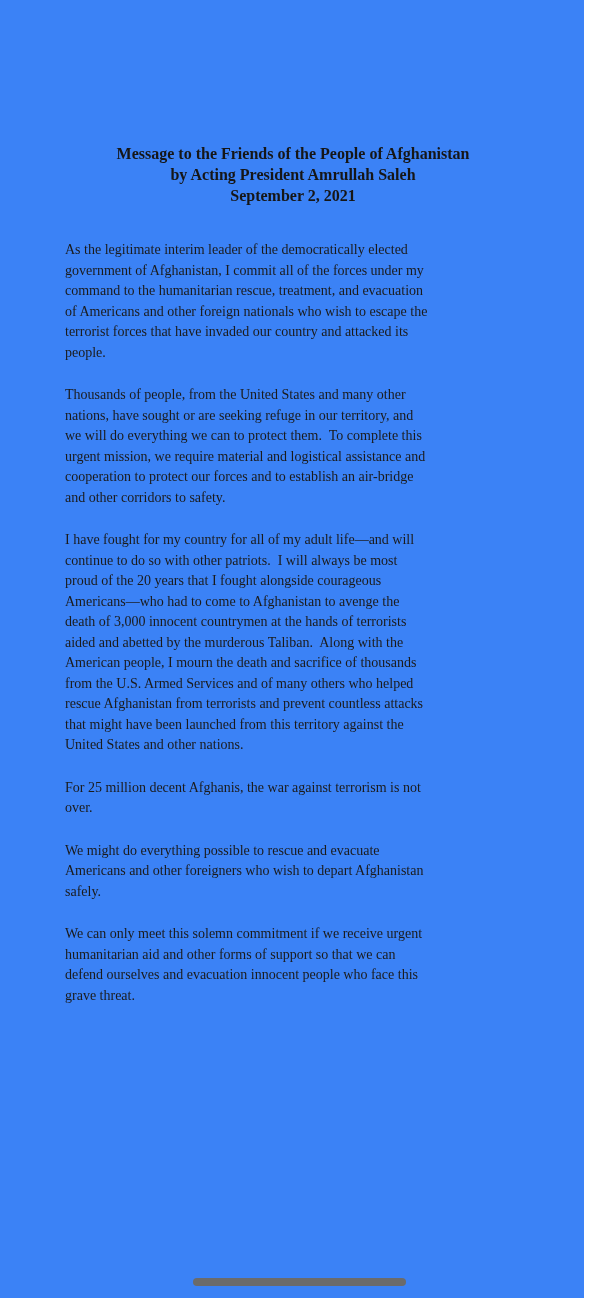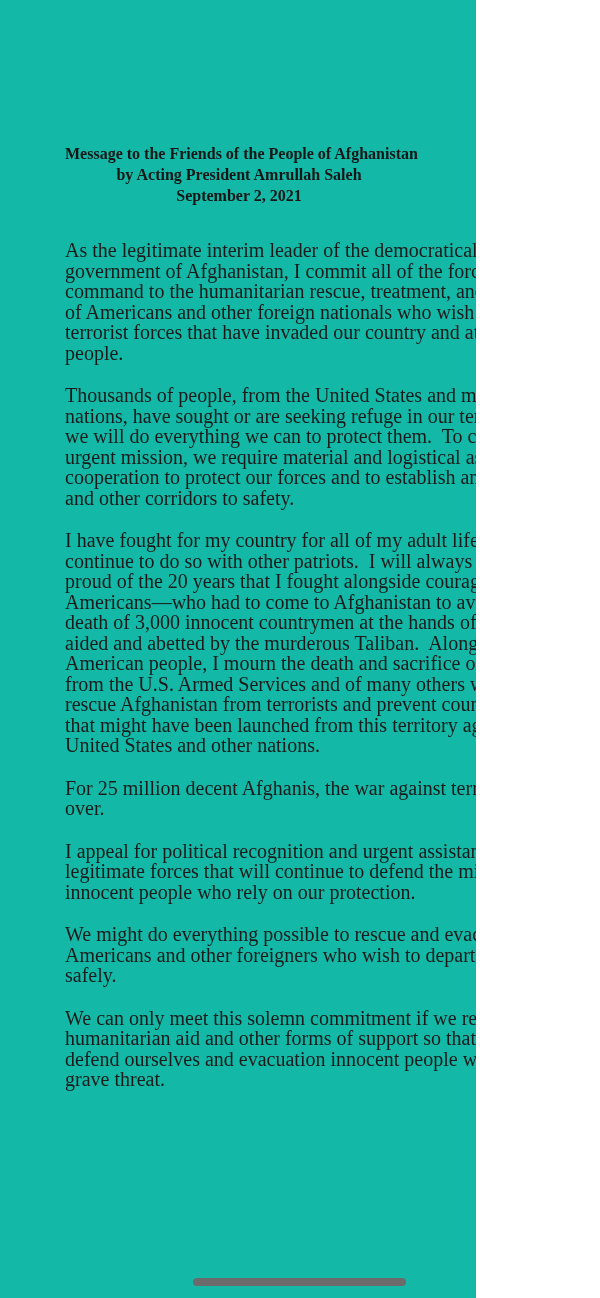--- a/index.html
+++ b/index.html
@@ -2,23 +2,23 @@
 <html><head>
 <meta charset="utf-8">
 <style>
   html, body {
     margin: 0;
     padding: 0;
     background: #ffffff;
   }
   .page {
     position: relative;
-    width: 476px;
+    width: 584px;
     height: 1298px;
-    background: #14b8a6;
+    background: #3b82f6;
     overflow: hidden;
     font-family: "Liberation Serif", serif;
     color: #1b1b1b;
     -webkit-font-smoothing: antialiased;
   }
   .doc {
     padding-left: 65px;
     padding-right: 63px;
   }
   .title {
@@ -29,21 +29,21 @@
     line-height: 21px;
     font-weight: bold;
     white-space: pre;
     color: #161616;
   }
   .body-text {
     margin-top: 34px;
   }
   .para {
     margin: 0 0 22px 0;
-    font-size: 20px;
+    font-size: 14px;
     line-height: 20.5px;
     white-space: pre;
     color: #1b1b1b;
   }
   .home-indicator {
     position: absolute;
     left: 193px;
     top: 1278px;
     width: 213px;
     height: 8px;
@@ -77,23 +77,20 @@
 Americans—who had to come to Afghanistan to avenge the
 death of 3,000 innocent countrymen at the hands of terrorists
 aided and abetted by the murderous Taliban.  Along with the
 American people, I mourn the death and sacrifice of thousands
 from the U.S. Armed Services and of many others who helped
 rescue Afghanistan from terrorists and prevent countless attacks
 that might have been launched from this territory against the
 United States and other nations.</p>
         <p class="para">For 25 million decent Afghanis, the war against terrorism is not
 over.</p>
-        <p class="para">I appeal for political recognition and urgent assistance to the
-legitimate forces that will continue to defend the millions of
-innocent people who rely on our protection.</p>
         <p class="para">We might do everything possible to rescue and evacuate
 Americans and other foreigners who wish to depart Afghanistan
 safely.</p>
         <p class="para">We can only meet this solemn commitment if we receive urgent
 humanitarian aid and other forms of support so that we can
 defend ourselves and evacuation innocent people who face this
 grave threat.</p>
       </div>
   </div>
   <div class="home-indicator" style="background: rgb(107, 107, 107);"></div>

